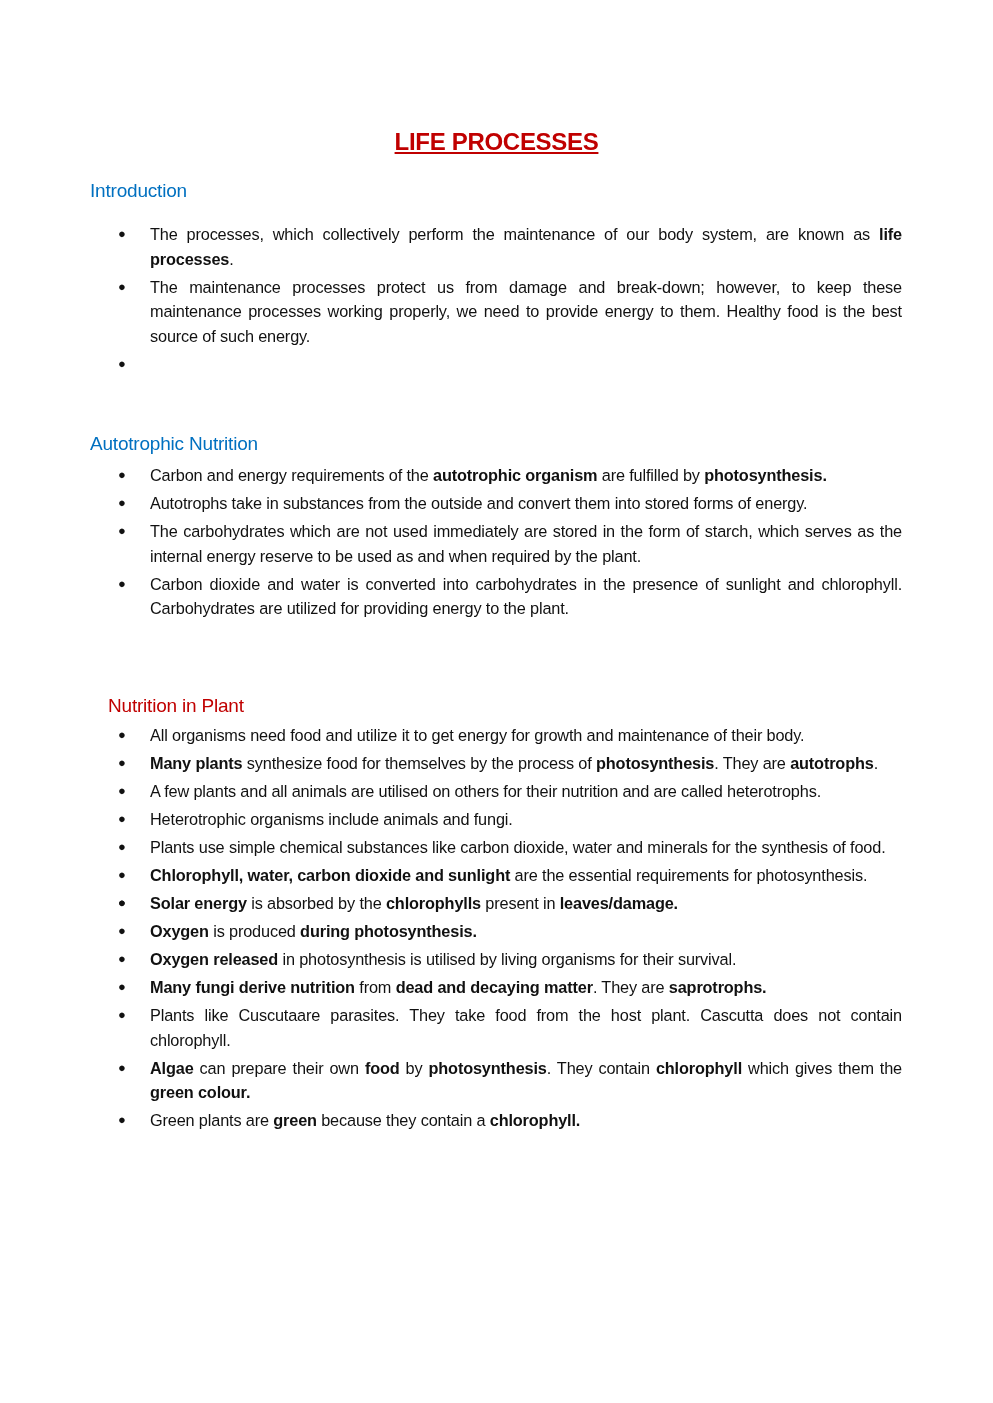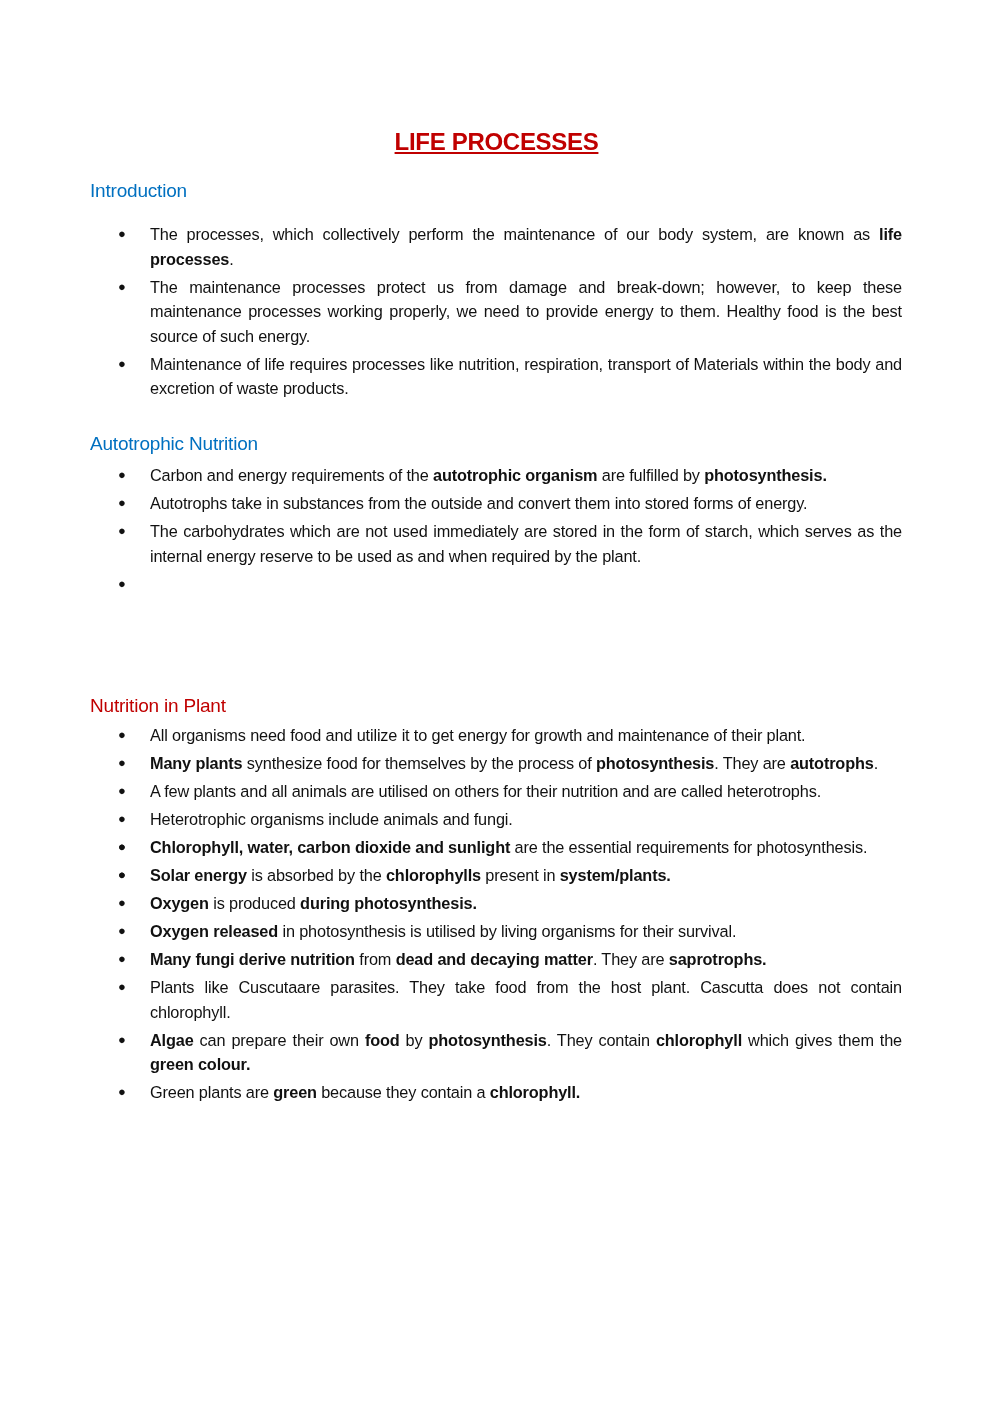--- a/index.html
+++ b/index.html
@@ -18,41 +18,41 @@
 </head>
 <body style="color: rgb(17, 17, 17);">
 
 <div class="page">
   <div class="title" style="color: rgb(192, 0, 0);">LIFE PROCESSES</div>
 
   <div class="heading" style="top: 176px; color: rgb(0, 112, 192);">Introduction</div>
   <ul class="list" style="top:218px">
       <li><span class="bullet">●</span><span>The processes, which collectively perform the maintenance of our body system, are known as </span><b>life processes</b><span>.</span></li>
       <li><span class="bullet">●</span><span>The maintenance processes protect us from damage and break-down; however, to keep these maintenance processes working properly, we need to provide energy to them. Healthy food is the best source of such energy.</span></li>
-      <li><span class="bullet">●</span><span>Maintenance of life requires processes like nutrition, respiration, transport of Materials within the body and excretion of waste products.</span></li>
+      <li><span class="bullet">●</span></li>
     </ul>
 
   <div class="heading" style="top: 429px; color: rgb(0, 112, 192);">Autotrophic Nutrition</div>
   <ul class="list" style="top:459px">
       <li><span class="bullet">●</span><span>Carbon and energy requirements of the </span><b>autotrophic organism</b><span> are fulfilled by </span><b>photosynthesis.</b></li>
       <li><span class="bullet">●</span><span>Autotrophs take in substances from the outside and convert them into stored forms of energy.</span></li>
       <li><span class="bullet">●</span><span>The carbohydrates which are not used immediately are stored in the form of starch, which serves as the internal energy reserve to be used as and when required by the plant.</span></li>
-      <li><span class="bullet">●</span></li>
+      <li><span class="bullet">●</span><span>Carbon dioxide and water is converted into carbohydrates in the presence of sunlight and chlorophyll.  Carbohydrates are utilized for providing energy to the plant.</span></li>
     </ul>
 
-  <div class="heading" style="top: 691px; color: rgb(192, 0, 0);">Nutrition in Plant</div>
+  <div class="heading" style="top: 691px; color: rgb(192, 0, 0); margin-left: 18px;">Nutrition in Plant</div>
   <ul class="list" style="top:719px">
-      <li><span class="bullet">●</span><span>All organisms need food and utilize it to get energy for growth and maintenance of their plant.</span></li>
+      <li><span class="bullet">●</span><span>All organisms need food and utilize it to get energy for growth and maintenance of their body.</span></li>
       <li><span class="bullet">●</span><b>Many plants</b><span> synthesize food for themselves by the process of </span><b>photosynthesis</b><span>. They are </span><b>autotrophs</b><span>.</span></li>
       <li><span class="bullet">●</span><span>A few plants and all animals are utilised on others for their nutrition and are called heterotrophs.</span></li>
       <li><span class="bullet">●</span><span>Heterotrophic organisms include animals and fungi.</span></li>
-      <li><span class="bullet">●</span></li>
+      <li><span class="bullet">●</span><span>Plants use simple chemical substances like carbon dioxide, water and minerals for the synthesis of food.</span></li>
       <li><span class="bullet">●</span><b>Chlorophyll, water, carbon dioxide and sunlight</b><span> are the essential requirements for photosynthesis.</span></li>
       <li><span class="bullet">●</span></li>
-      <li><span class="bullet">●</span><b>Solar energy</b><span> is absorbed by the </span><b>chlorophylls</b><span> present in </span><b>system/plants.</b></li>
+      <li><span class="bullet">●</span><b>Solar energy</b><span> is absorbed by the </span><b>chlorophylls</b><span> present in </span><b>leaves/damage.</b></li>
       <li><span class="bullet">●</span><b>Oxygen</b><span> is produced </span><b>during photosynthesis.</b></li>
       <li><span class="bullet">●</span><b>Oxygen released</b><span> in photosynthesis is utilised by living organisms for their survival.</span></li>
       <li><span class="bullet">●</span><b>Many fungi derive nutrition</b><span> from </span><b>dead and decaying matter</b><span>. They are </span><b>saprotrophs.</b></li>
       <li><span class="bullet">●</span><span>Plants like Cuscutaare parasites. They take food from the host plant. Cascutta does not contain chlorophyll.</span></li>
       <li><span class="bullet">●</span><b>Algae</b><span> can prepare their own </span><b>food</b><span> by </span><b>photosynthesis</b><span>. They contain </span><b>chlorophyll</b><span> which gives them the </span><b>green colour.</b></li>
       <li><span class="bullet">●</span><span>Green plants are </span><b>green</b><span> because they contain a </span><b>chlorophyll.</b></li>
     </ul>
 </div>
 
 </body></html>

